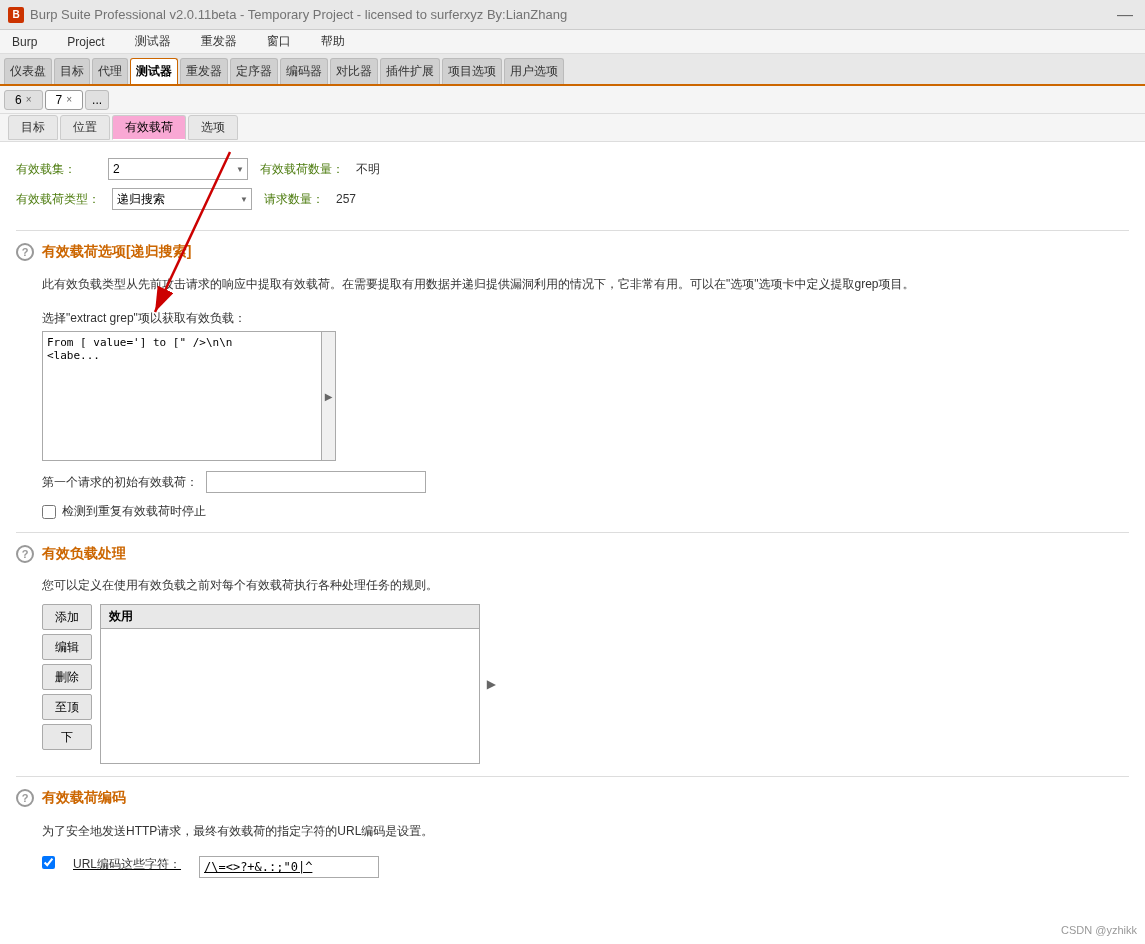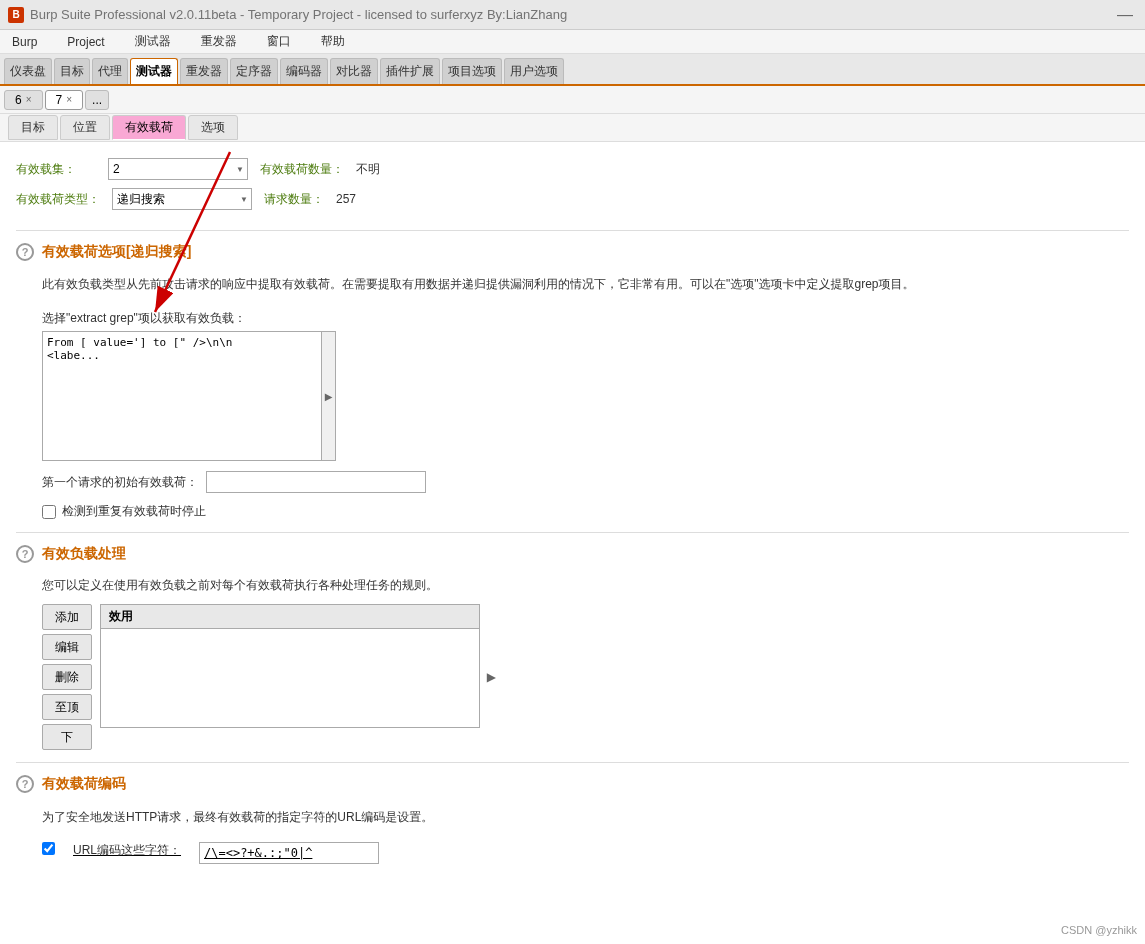--- a/index.html
+++ b/index.html
@@ -339,21 +339,21 @@
       font-size: 12px;
       background: #e8e8e8;
       border: 1px solid #aaa;
       cursor: pointer;
       border-radius: 2px;
     }
 
     .rules-table {
       border: 1px solid #aaa;
       width: 380px;
-      height: 124px;
+      height: 160px;
       background: #fff;
     }
     .rules-table-header {
       display: flex;
       background: #e8e8e8;
       border-bottom: 1px solid #aaa;
     }
     .rules-col-header {
       font-size: 12px;
       padding: 3px 8px;

